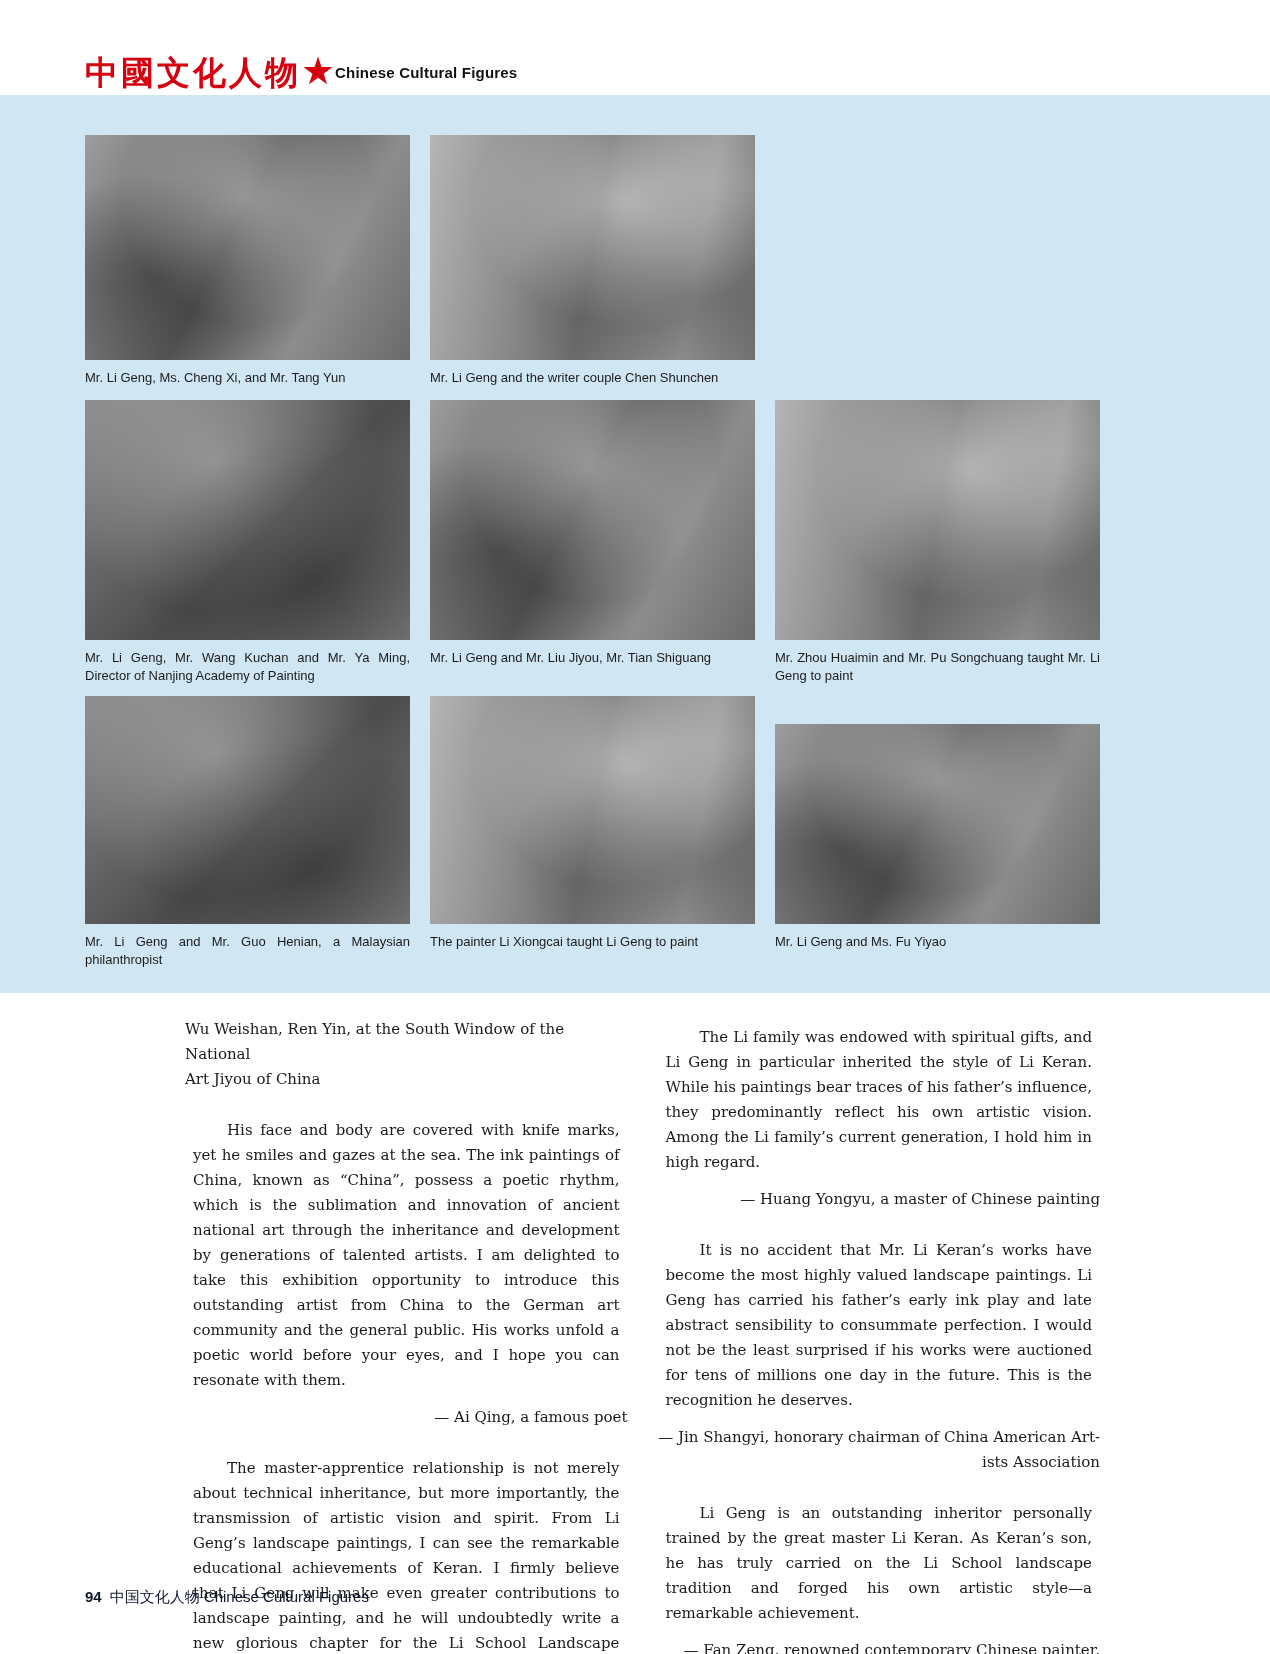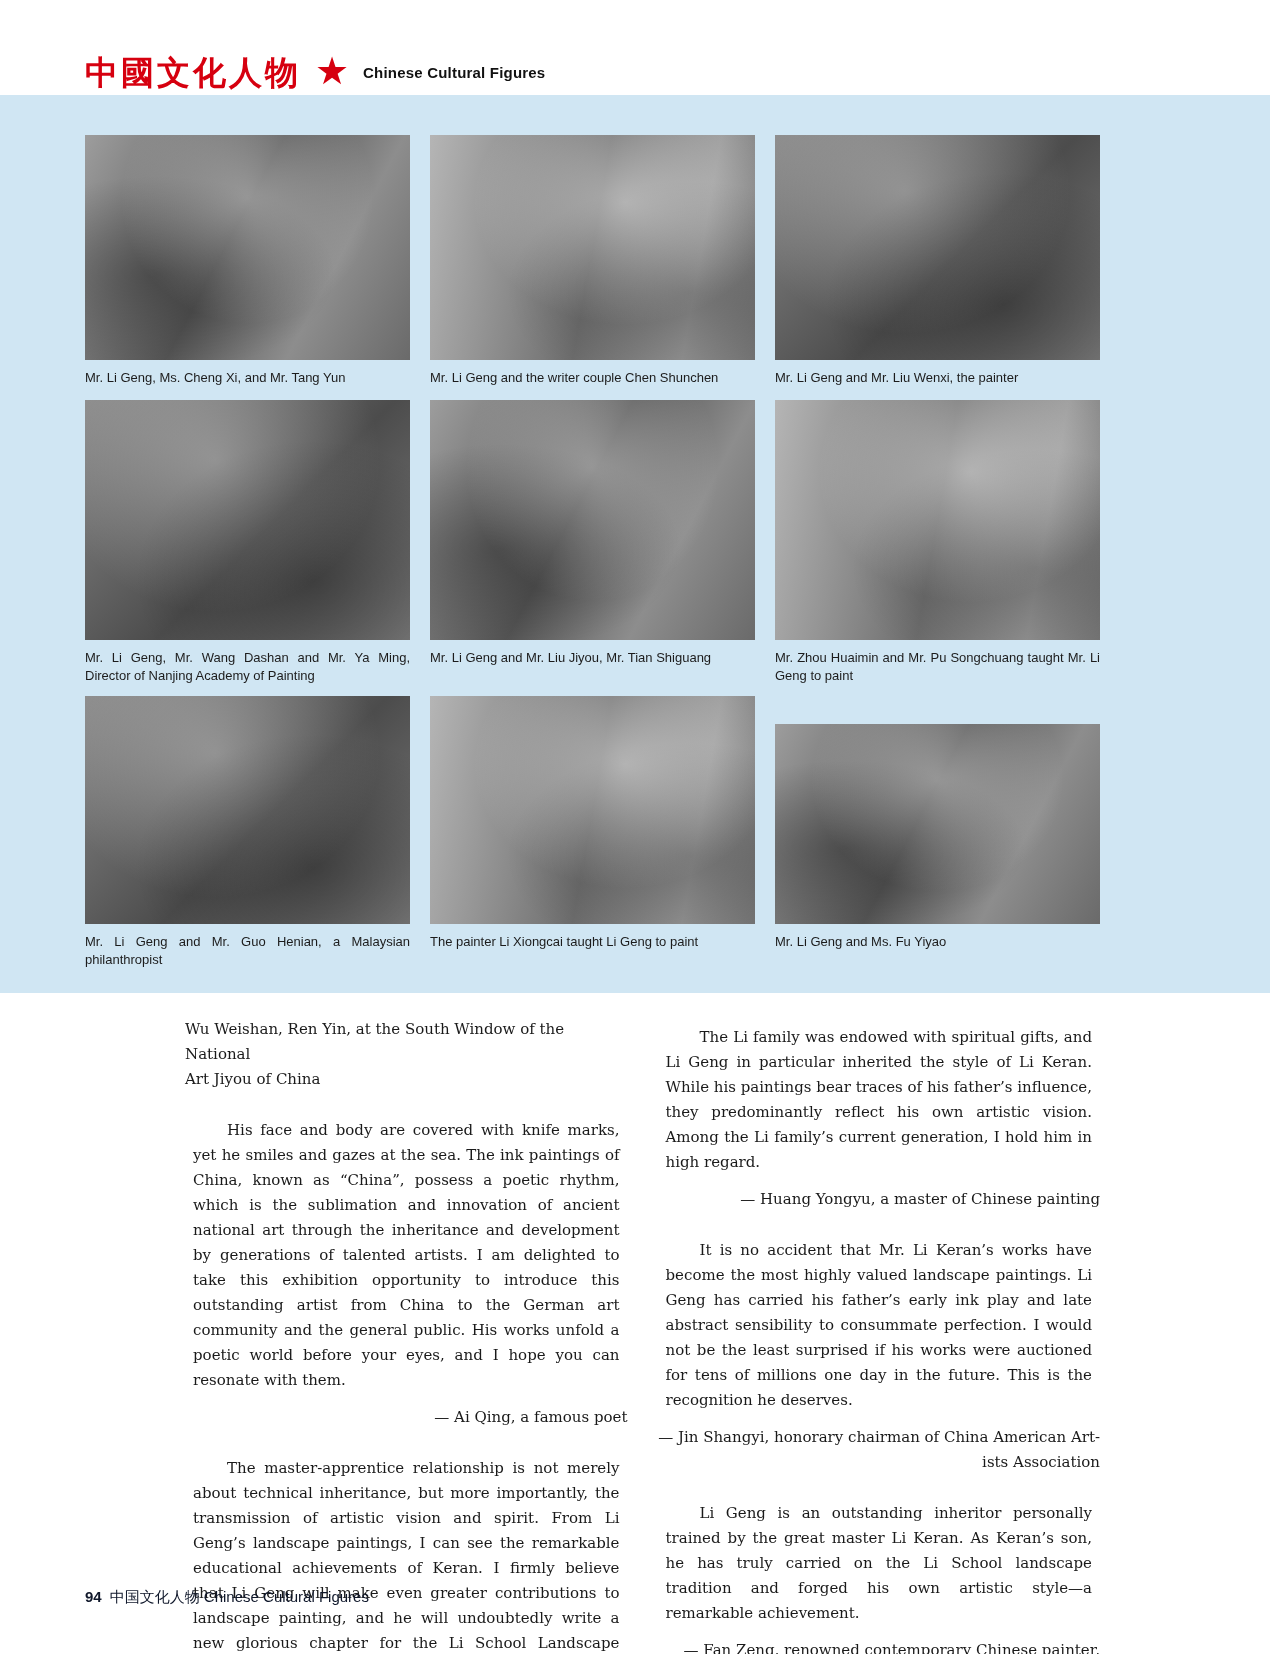--- a/index.html
+++ b/index.html
@@ -2,21 +2,21 @@
 <html><head>
 <meta charset="utf-8">
 <style>
   * { margin:0; padding:0; box-sizing:border-box; }
   html,body { background:#e8e8e8; }
   .page {
     position:relative; width:1270px; height:1654px; background:#ffffff;
     overflow:hidden; font-family:"Liberation Sans", sans-serif; margin:0 auto;
   }
   
-  .header { height:95px; padding:50px 0 0 85px; display:flex; align-items:center; gap:14px; }
+  .header { height:95px; padding:50px 0 0 85px; display:flex; align-items:center; }
   .logo-cn {
     color:#d6000f; font-family:"DejaVu Serif", serif; font-weight:bold;
     font-size:33px; letter-spacing:3px; line-height:1;
   }
   .logo-star { color:#d6000f; font-size:38px; line-height:1; margin-top:-4px; }
   .logo-en { color:#111; font-weight:bold; font-size:15px; letter-spacing:0.2px; }
   
   .band { background:#d0e6f3; height:898px; padding:40px 116px 0 85px; }
   .prow { display:flex; gap:20px; }
   .prow-1 { margin-bottom:13px; }
@@ -74,30 +74,26 @@
 
     <div class="prow prow-1">
       <div class="cell">
         <div class="photo h225"></div>
         <div class="caption">Mr. Li Geng, Ms. Cheng Xi, and Mr. Tang Yun</div>
       </div>
       <div class="cell">
         <div class="photo v2 h225"></div>
         <div class="caption">Mr. Li Geng and the writer couple Chen Shunchen</div>
       </div>
-      <div class="cell">
-        <div class="photo v3 h225"></div>
-        <div class="caption">Mr. Li Geng and Mr. Liu Wenxi, the painter</div>
-      </div>
     </div>
 
     <div class="prow prow-2">
       <div class="cell">
         <div class="photo v3 h240"></div>
-        <div class="caption">Mr. Li Geng, Mr. Wang Dashan and Mr. Ya Ming, Director of Nanjing Academy of Painting</div>
+        <div class="caption">Mr. Li Geng, Mr. Wang Kuchan and Mr. Ya Ming, Director of Nanjing Academy of Painting</div>
       </div>
       <div class="cell">
         <div class="photo h240"></div>
         <div class="caption">Mr. Li Geng and Mr. Liu Jiyou, Mr. Tian Shiguang</div>
       </div>
       <div class="cell">
         <div class="photo v2 h240"></div>
         <div class="caption">Mr. Zhou Huaimin and Mr. Pu Songchuang taught Mr. Li Geng to paint</div>
       </div>
     </div>

